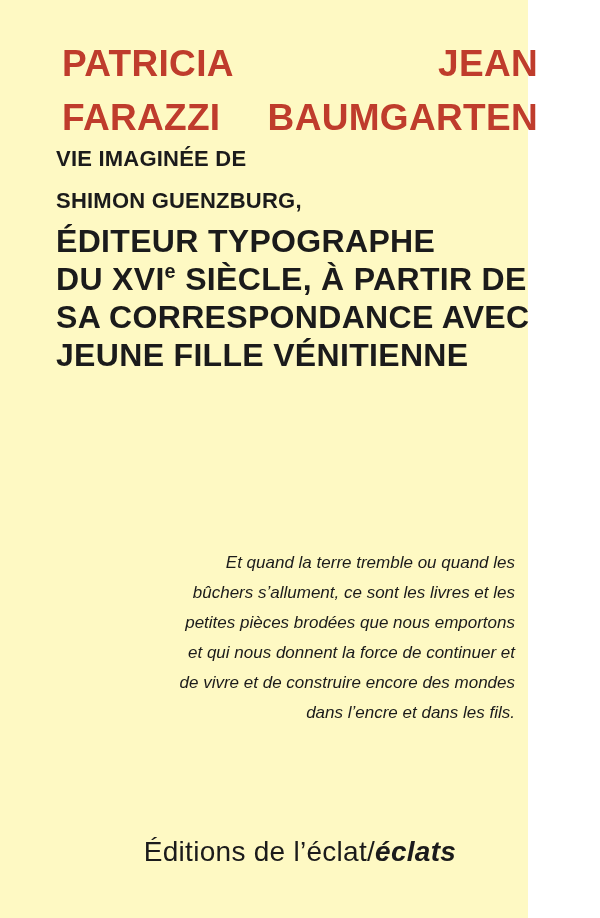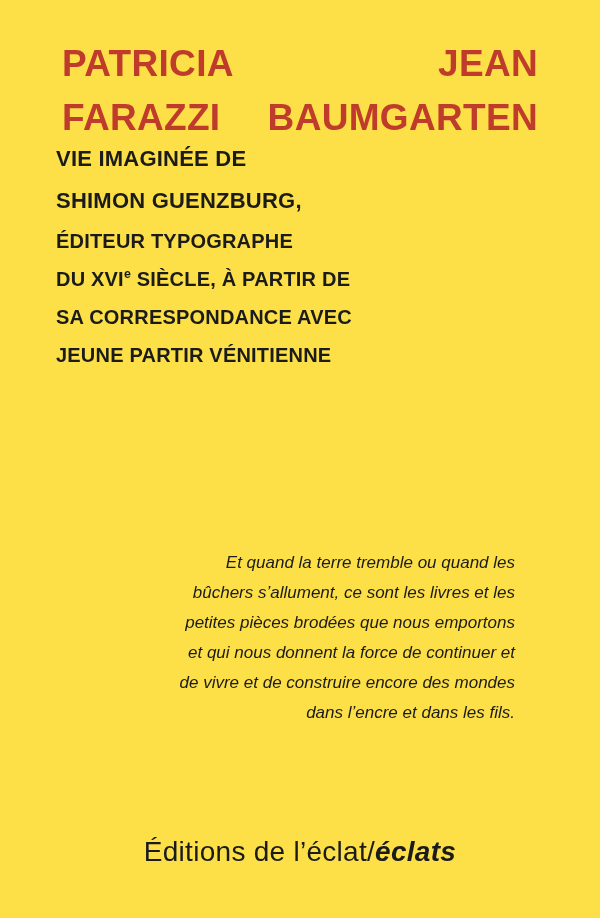--- a/index.html
+++ b/index.html
@@ -8,23 +8,23 @@
   }
   body {
     width: 600px;
     height: 918px;
     background: #ffffff;
     font-family: "Liberation Sans", sans-serif;
     overflow: hidden;
   }
   .cover {
     position: relative;
-    width: 600px;
+    width: 528px;
     height: 918px;
-    background: #fde047;
+    background: #fef9c3;
     box-sizing: border-box;
   }
   
   .authors {
     position: absolute;
     top: 42px;
     left: 0;
     width: 600px;
     padding: 0 62px;
     box-sizing: border-box;
@@ -60,21 +60,21 @@
   .title-line {
     font-weight: bold;
     letter-spacing: 0.01em;
     white-space: nowrap;
   }
   .title-line.big {
     font-size: 22px;
     line-height: 42px;
   }
   .title-line.small {
-    font-size: 20px;
+    font-size: 32px;
     line-height: 38px;
   }
   .sup {
     font-size: 0.62em;
     vertical-align: super;
     line-height: 0;
   }
 
   
   .quote {
@@ -123,21 +123,21 @@
       <div class="author-name author-first-line-right">BAUMGARTEN</div>
     </div>
   </div>
 
   <div class="title-block">
     <div class="title-line big">VIE IMAGINÉE DE</div>
     <div class="title-line big">SHIMON GUENZBURG,</div>
     <div class="title-line small">ÉDITEUR TYPOGRAPHE</div>
     <div class="title-line small"><span>DU XVI</span><span class="sup">e</span><span> SIÈCLE, À PARTIR DE</span></div>
     <div class="title-line small">SA CORRESPONDANCE AVEC</div>
-    <div class="title-line small">JEUNE PARTIR VÉNITIENNE</div>
+    <div class="title-line small">JEUNE FILLE VÉNITIENNE</div>
   </div>
 
   <div class="quote">
     <p>Et quand la terre tremble ou quand les</p>
     <p>bûchers s’allument, ce sont les livres et les</p>
     <p>petites pièces brodées que nous emportons</p>
     <p>et qui nous donnent la force de continuer et</p>
     <p>de vivre et de construire encore des mondes</p>
     <p>dans l’encre et dans les fils.</p>
   </div>

